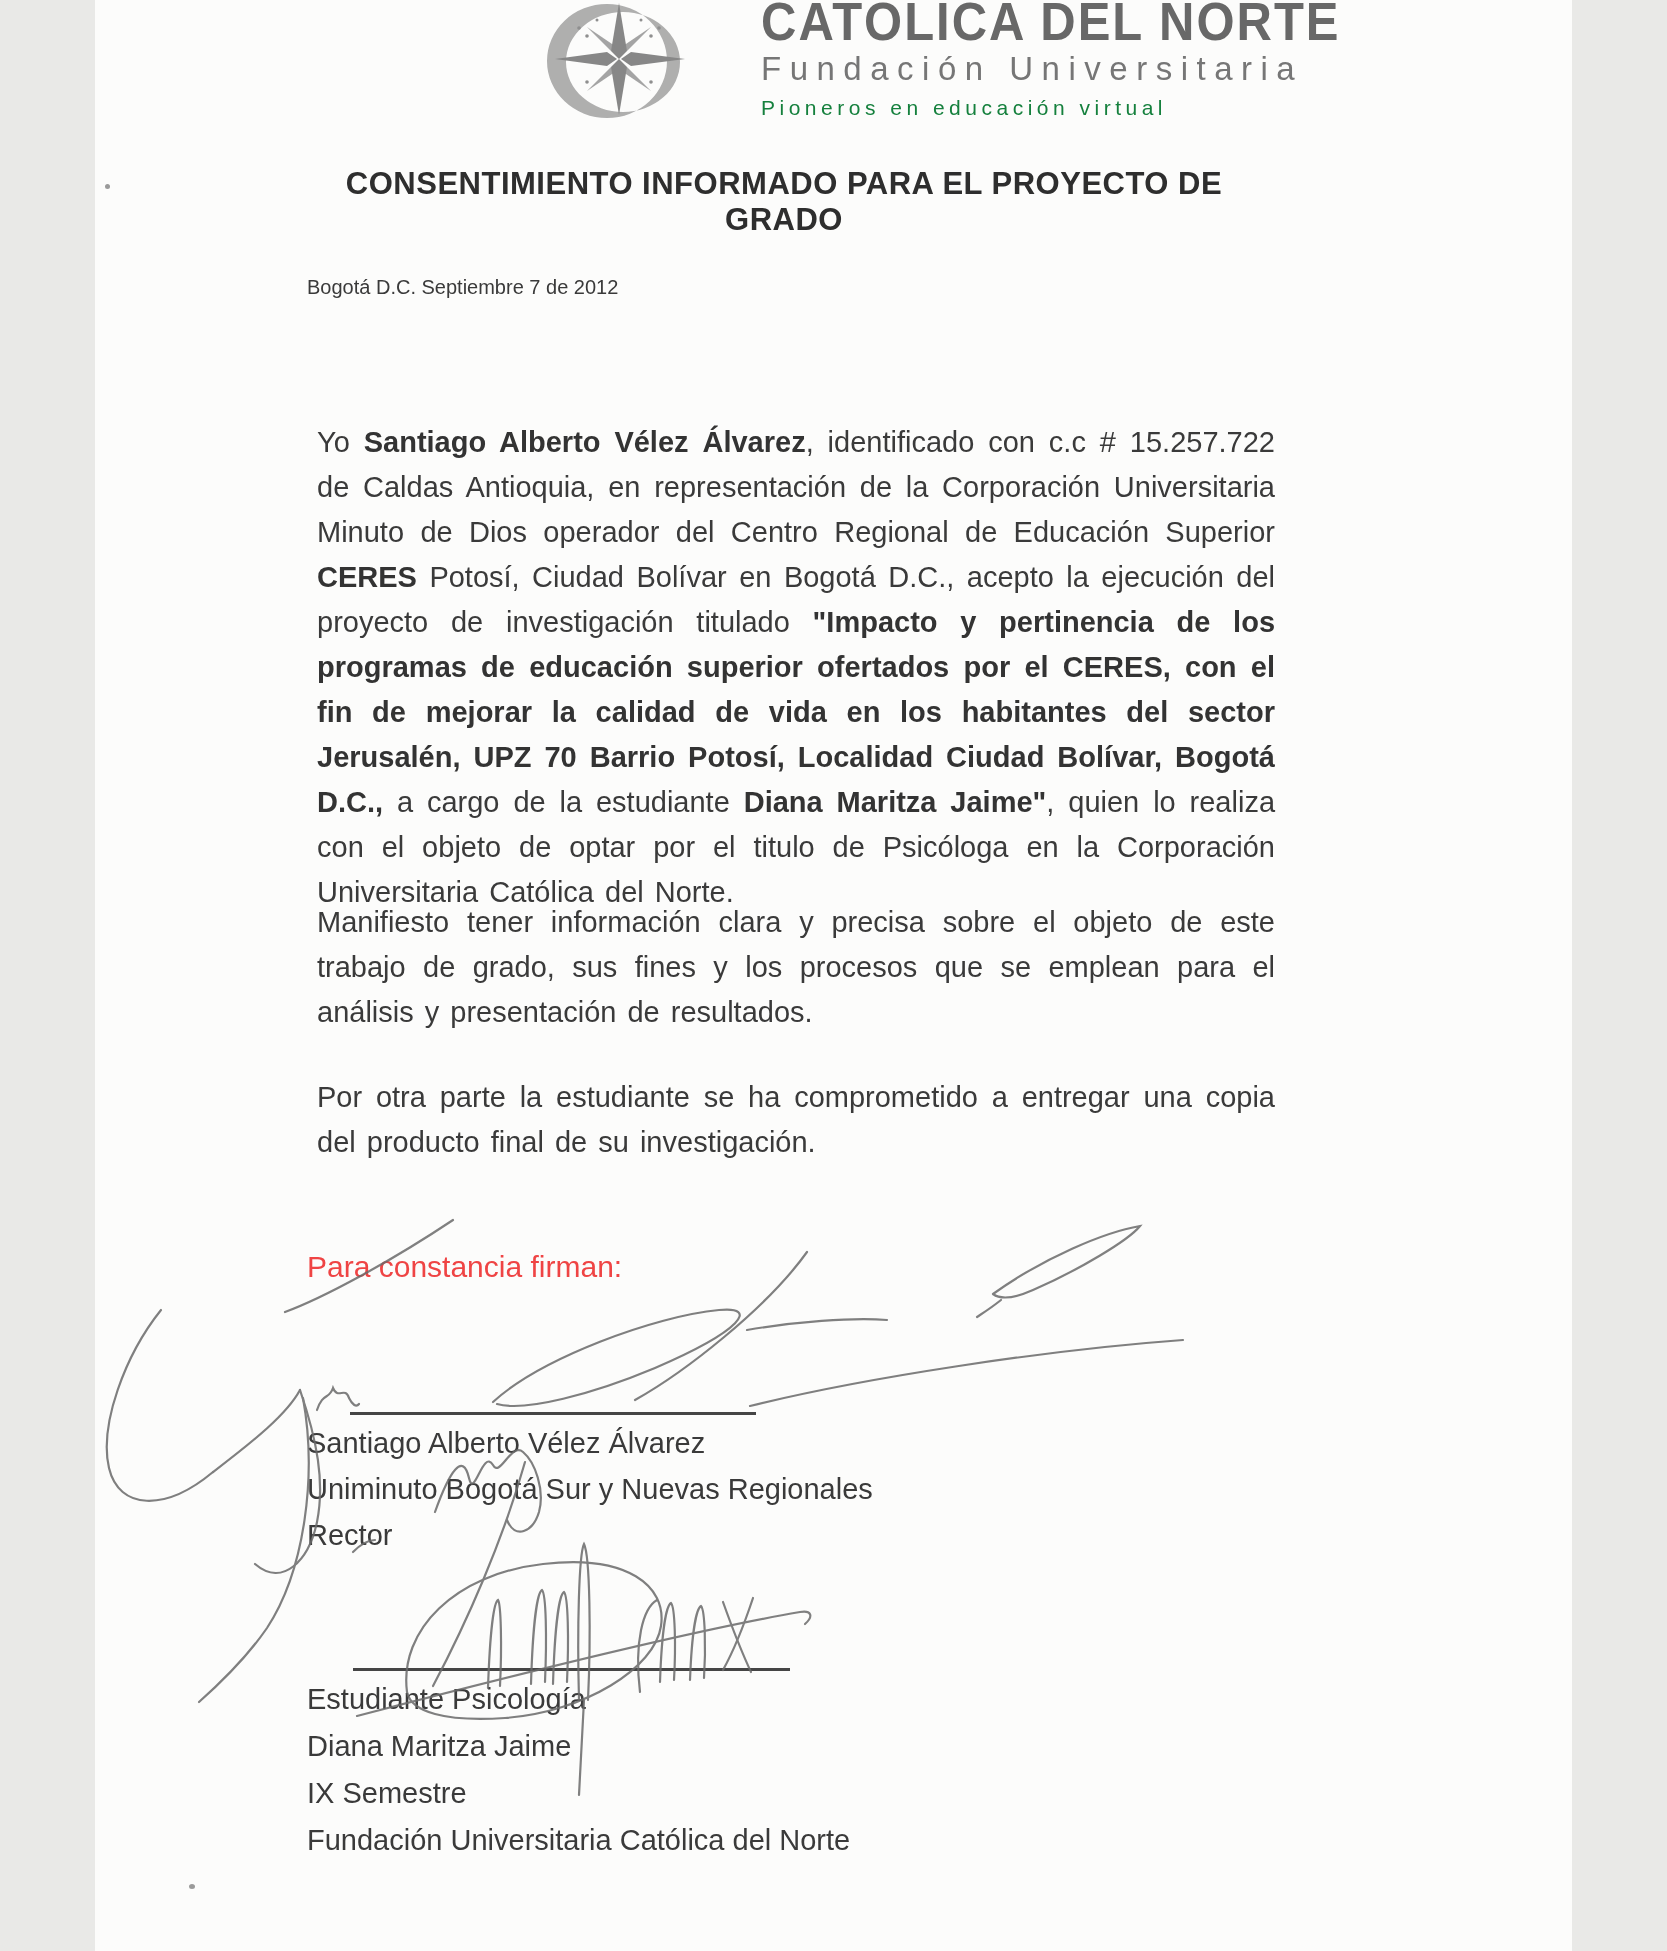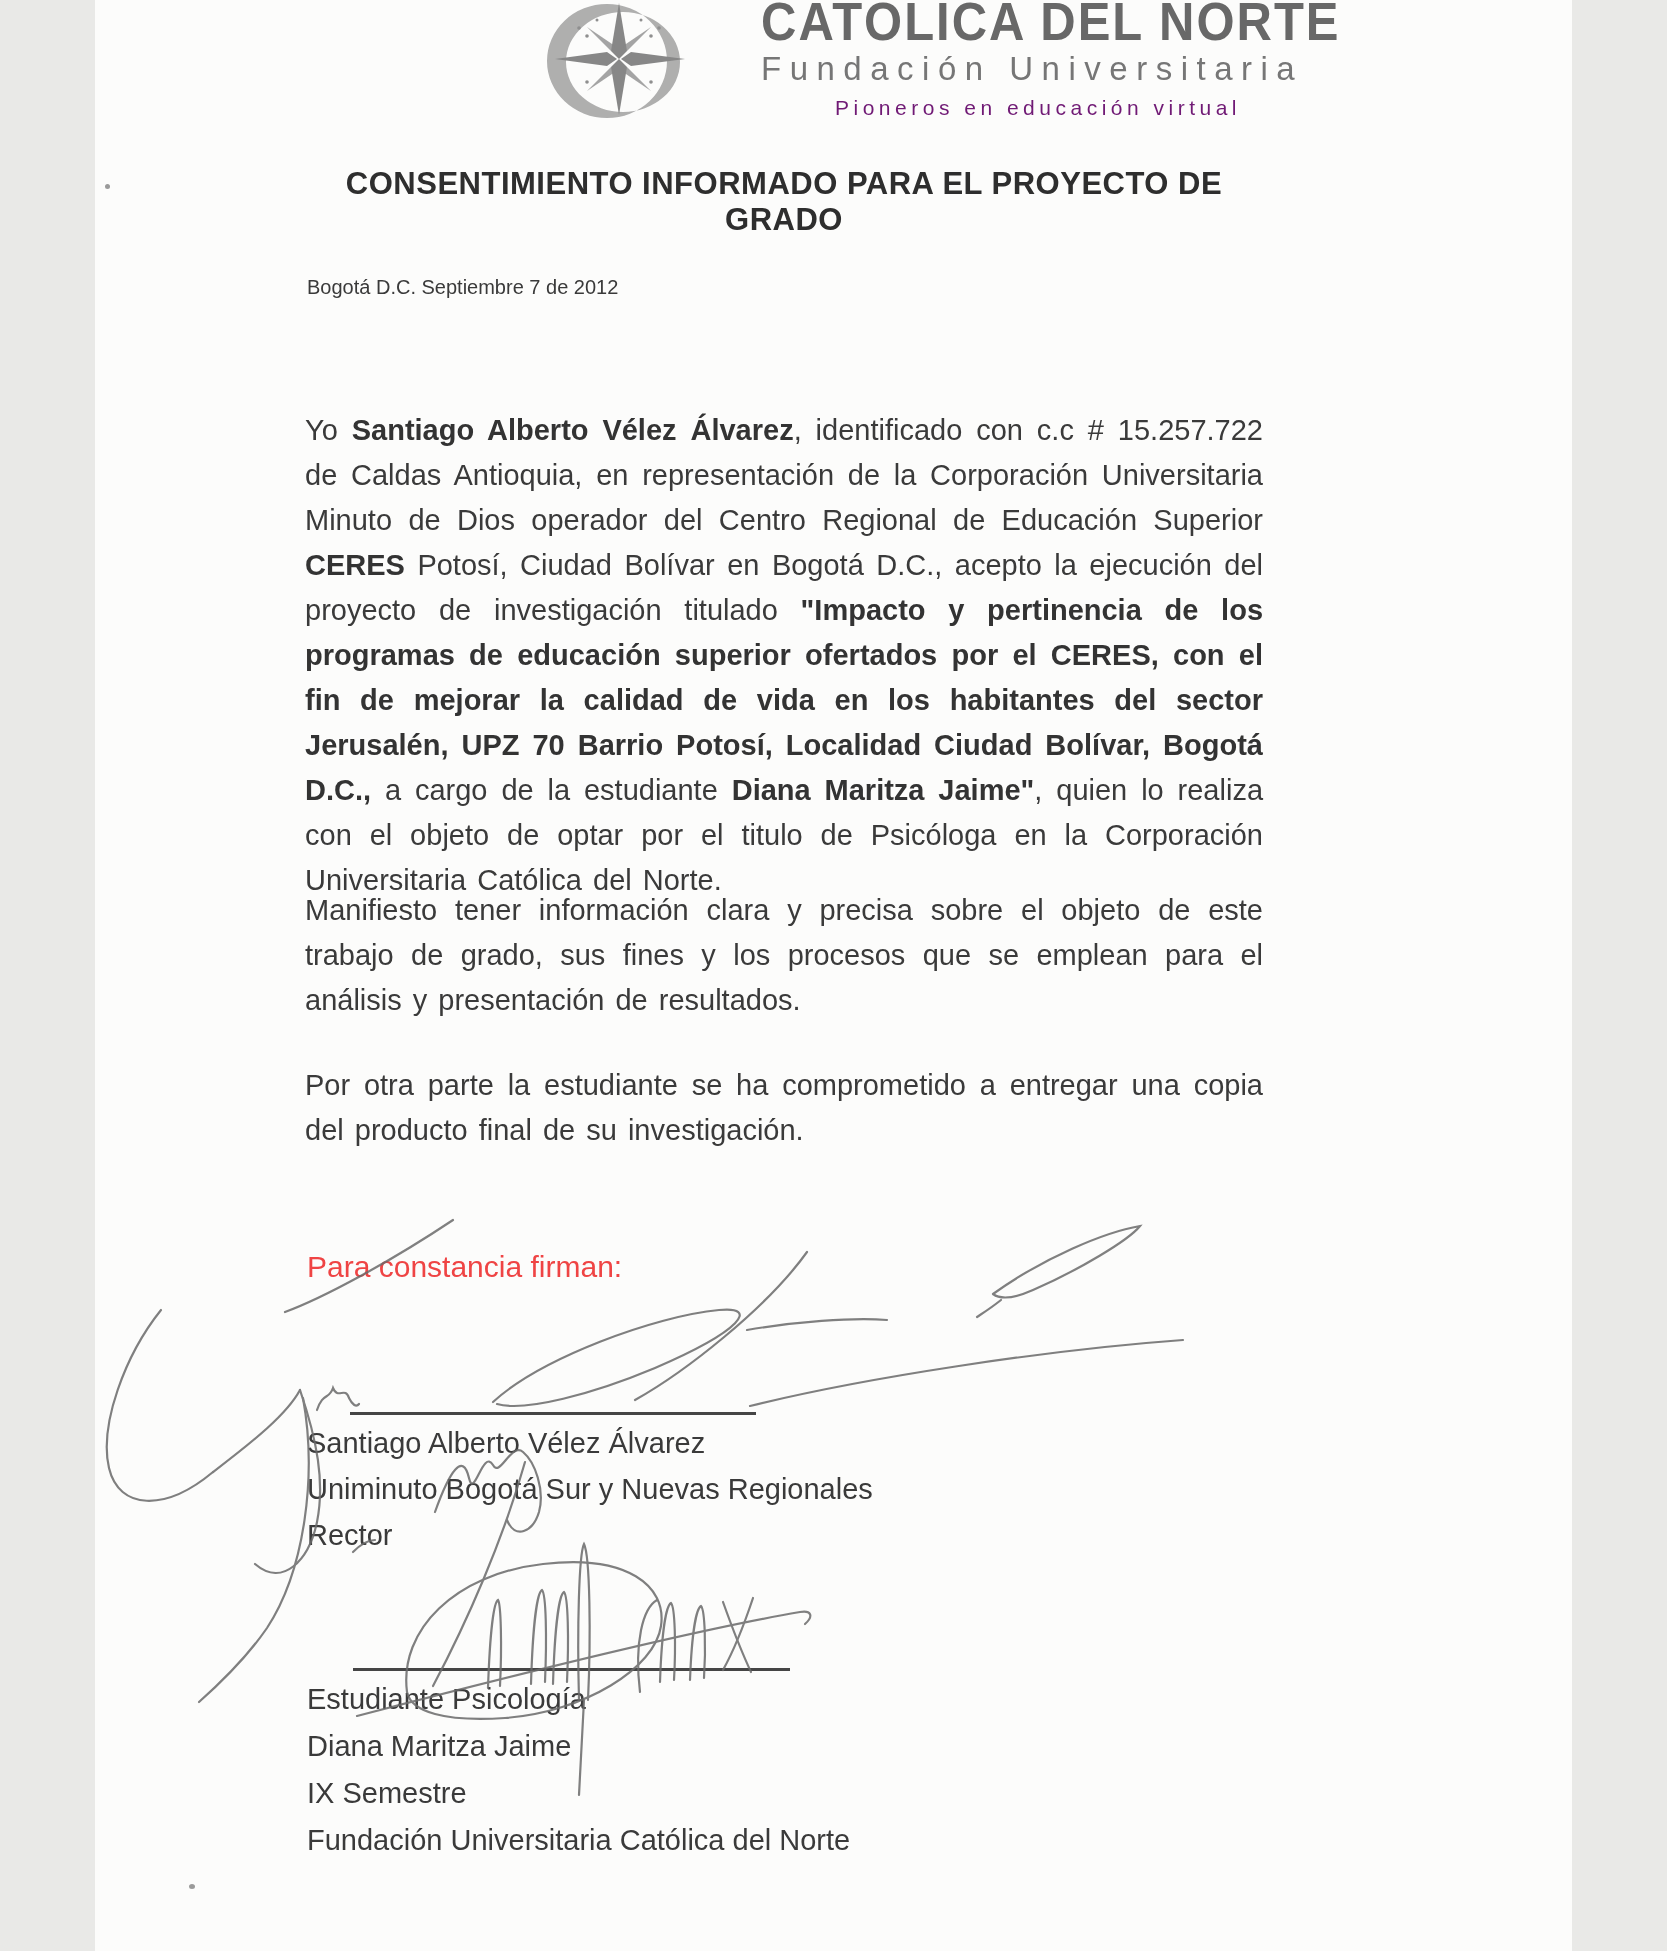--- a/index.html
+++ b/index.html
@@ -21,37 +21,37 @@
   .org-name{
     font-size:49px;font-weight:bold;letter-spacing:2px;
     color:#686868;white-space:nowrap;line-height:52px;
     transform:scaleY(1.08);transform-origin:top left;
   }
   .org-sub{
     font-size:33px;font-weight:400;letter-spacing:8.5px;
     color:#767676;white-space:nowrap;margin-top:4px;
   }
   .org-tag{
-    font-size:21px;letter-spacing:4.5px;color:#701a75;
-    white-space:nowrap;margin-top:8px;margin-left:74px;
+    font-size:21px;letter-spacing:4.5px;color:#15803d;
+    white-space:nowrap;margin-top:8px;
   }
   
   .doc-title{
     position:absolute;left:210px;top:166px;width:958px;
     text-align:center;font-size:31px;font-weight:bold;
     color:#2e2e2e;letter-spacing:.5px;
   }
   .date-line{
     position:absolute;left:212px;top:276px;
     font-size:20px;color:#3a3a3a;
   }
   .para{
     position:absolute;left:210px;width:958px;
     font-size:29px;line-height:45px;color:#3a3a3a;
-    text-align:justify;word-spacing:3px;margin:0;
+    text-align:justify;word-spacing:3px;margin:12px;
   }
   .para b,.para strong{color:#333;}
   .p-main{top:408px;}
   .p-info{top:888px;}
   .p-copy{top:1063px;}
   .closing-line{
     position:absolute;left:212px;top:1250px;
     font-size:30px;color:#ef4444;
   }
   

